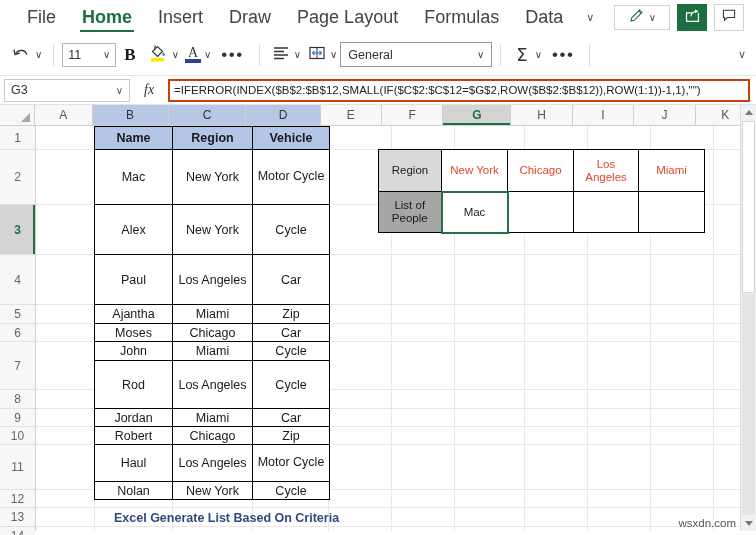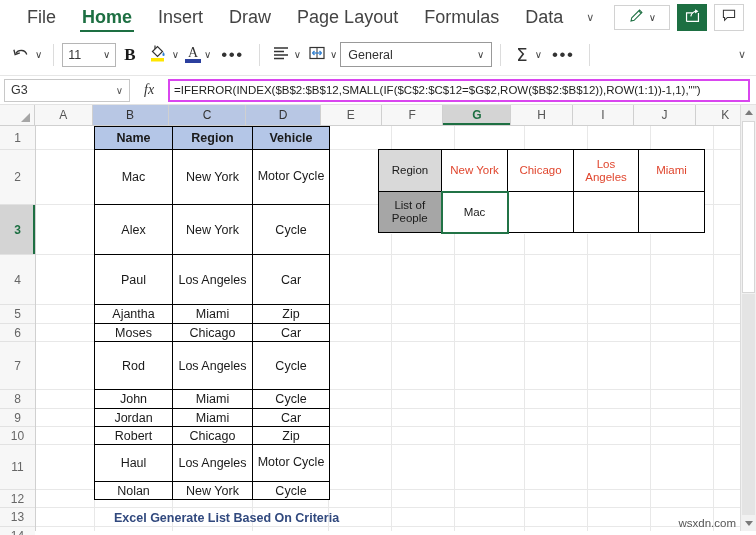--- a/index.html
+++ b/index.html
@@ -74,21 +74,21 @@
     background:#ffffff; padding:0 6px 0 4px; gap:6px;
     border-bottom:1px solid #e3e3e3;
   }
   .namebox {
     width:126px; height:23px; border:1px solid #c8c8c8; background:#fff;
     display:flex; align-items:center; justify-content:space-between;
     padding:0 6px; font-size:12.5px; color:#333;
   }
   .fx { font-style:italic; font-size:14px; color:#333; padding:0 8px; font-family:"Liberation Serif", serif;}
   .formula-input {
-    flex:1; height:23px; border:2px solid #d946ef; background:#fff;
+    flex:1; height:23px; border:2px solid #c2410c; background:#fff;
     display:flex; align-items:center; padding:0 4px;
     font-size:11.5px; color:#222; white-space:nowrap; overflow:hidden;
   }
 
   
   .grid-wrap { position:relative; height:426px; background:#fff; }
   .colhead-row {
     display:flex; height:21px; background:#f7f7f7;
     border-bottom:1px solid #d0d0d0;
   }
@@ -425,27 +425,27 @@
             <td style="height:19px;">Ajantha</td>
             <td>Miami</td>
             <td>Zip</td>
           </tr>
           <tr>
             <td style="height:18px;">Moses</td>
             <td>Chicago</td>
             <td>Car</td>
           </tr>
           <tr>
+            <td style="height:19px;">John</td>
+            <td>Miami</td>
+            <td>Cycle</td>
+          </tr>
+          <tr>
             <td style="height:48px;">Rod</td>
             <td>Los Angeles</td>
-            <td>Cycle</td>
-          </tr>
-          <tr>
-            <td style="height:19px;">John</td>
-            <td>Miami</td>
             <td>Cycle</td>
           </tr>
           <tr>
             <td style="height:18px;">Jordan</td>
             <td>Miami</td>
             <td>Car</td>
           </tr>
           <tr>
             <td style="height:18px;text-align:center;">Robert</td>
             <td>Chicago</td>

